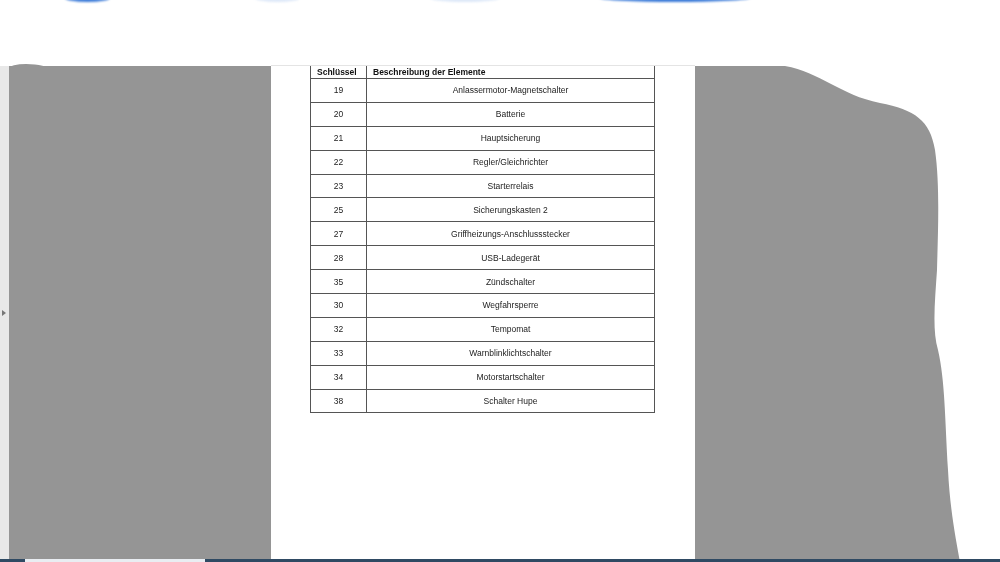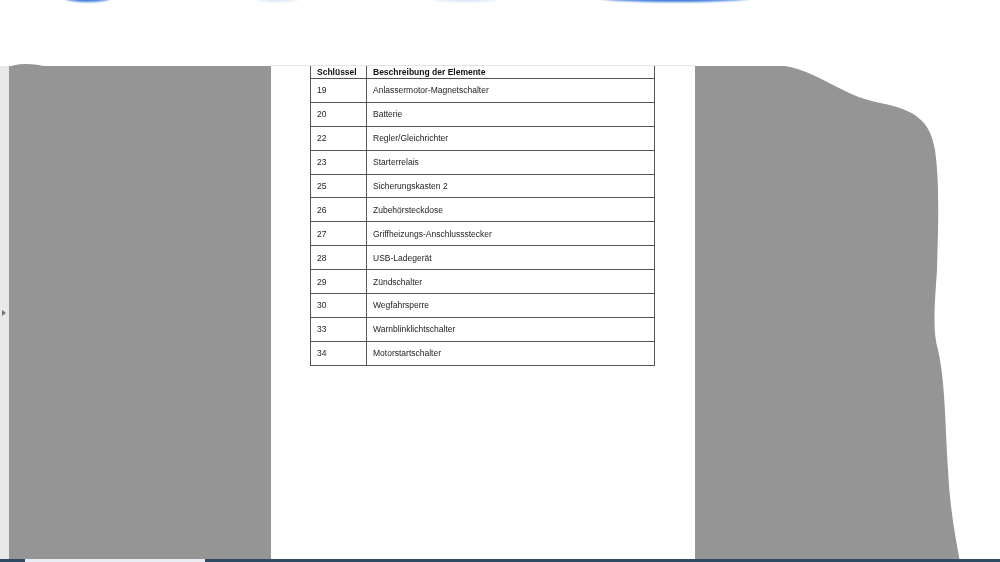--- a/index.html
+++ b/index.html
@@ -96,20 +96,21 @@
     }
     th {
       font-weight: bold;
       height: 12px;
       border-top: none;
       font-size: 8.5px;
       color: #111;
     }
     td {
       height: 22.9px;
+      text-align: center;
     }
     .col-key { width: 43px; }
     .bottom-bar {
       position: absolute;
       left: 0;
       top: 559px;
       width: 1000px;
       height: 3px;
       background: #2f4a63;
     }
@@ -150,58 +151,66 @@
       <tbody>
         <tr>
             <td>19</td>
             <td>Anlassermotor-Magnetschalter</td>
           </tr>
         <tr>
             <td>20</td>
             <td>Batterie</td>
           </tr>
         <tr>
+            <td>21</td>
+            <td>Hauptsicherung</td>
+          </tr>
+        <tr>
             <td>22</td>
             <td>Regler/Gleichrichter</td>
           </tr>
         <tr>
             <td>23</td>
             <td>Starterrelais</td>
           </tr>
         <tr>
             <td>25</td>
             <td>Sicherungskasten 2</td>
           </tr>
         <tr>
-            <td>26</td>
-            <td>Zubehörsteckdose</td>
-          </tr>
-        <tr>
             <td>27</td>
             <td>Griffheizungs-Anschlussstecker</td>
           </tr>
         <tr>
             <td>28</td>
             <td>USB-Ladegerät</td>
           </tr>
         <tr>
-            <td>29</td>
+            <td>35</td>
             <td>Zündschalter</td>
           </tr>
         <tr>
             <td>30</td>
             <td>Wegfahrsperre</td>
           </tr>
         <tr>
+            <td>32</td>
+            <td>Tempomat</td>
+          </tr>
+        <tr>
             <td>33</td>
             <td>Warnblinklichtschalter</td>
           </tr>
         <tr>
             <td>34</td>
             <td>Motorstartschalter</td>
+          </tr>
+        <tr>
+            <td>38</td>
+            <td>Schalter Hupe</td>
           </tr>
       </tbody>
     </table>
   </div>
 </div>
 
 <div class="bottom-bar">
   <div class="seg-light" style="left:25px;width:180px;"></div>
 </div>
 

